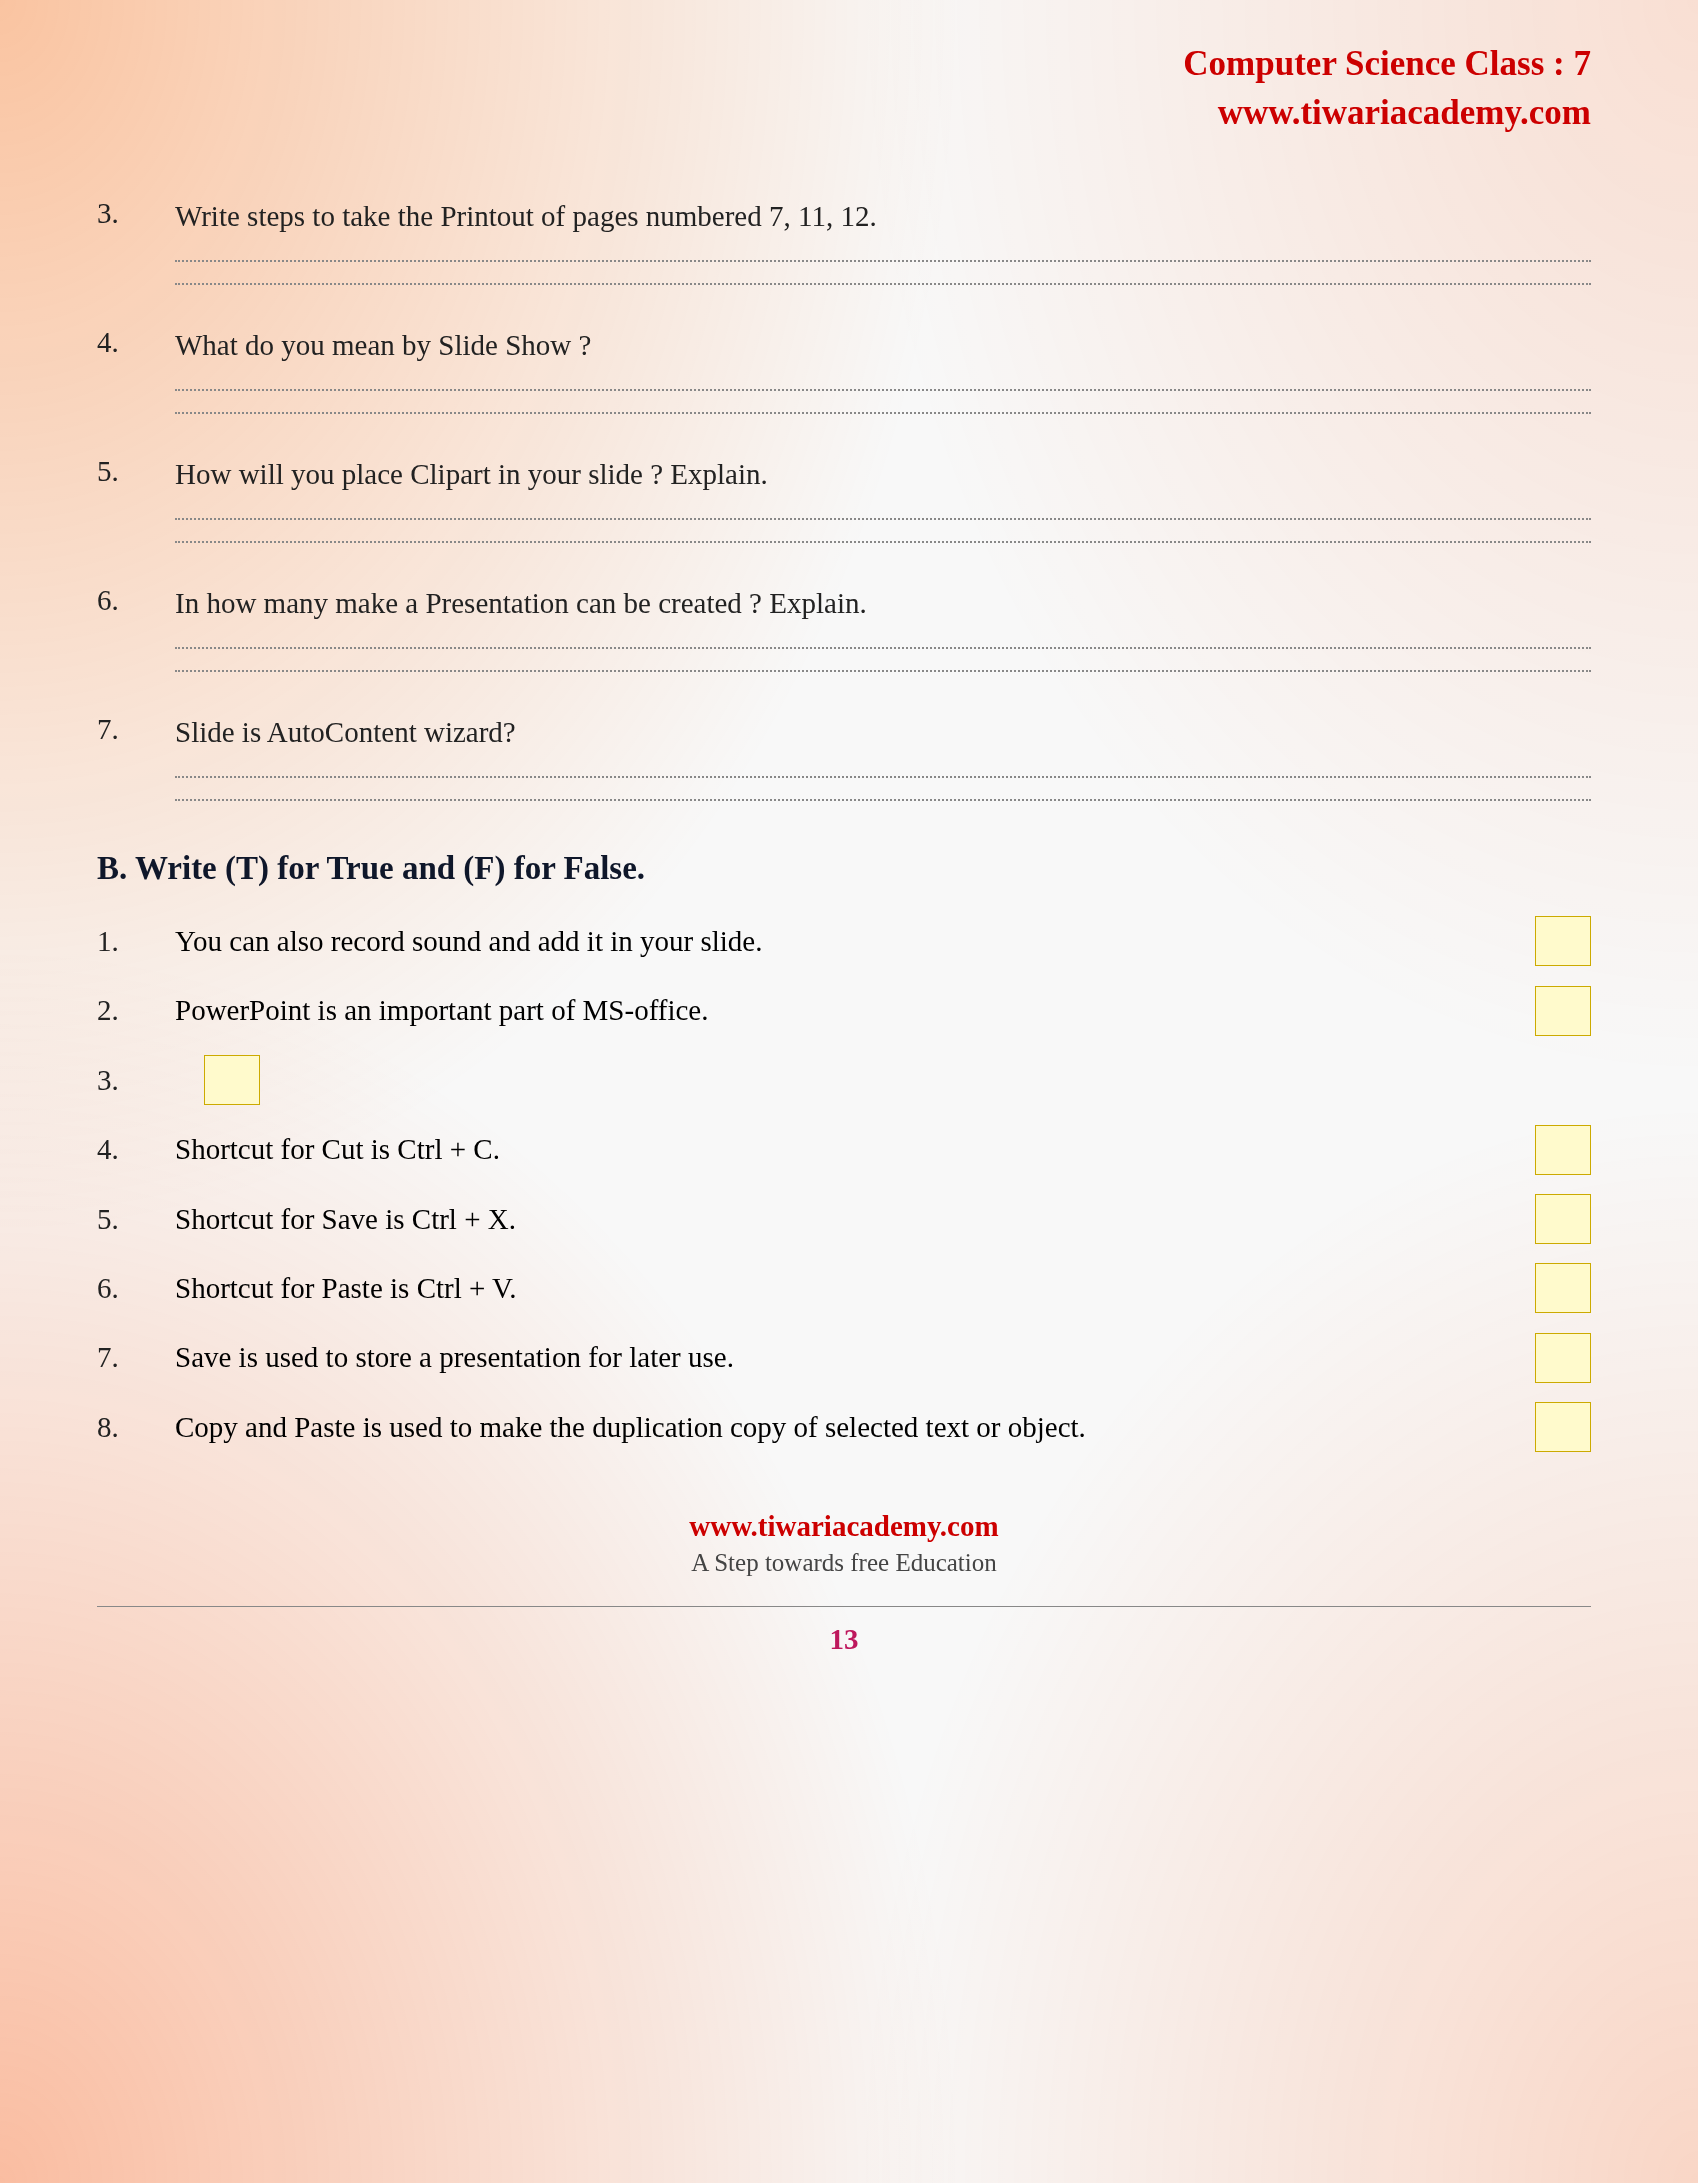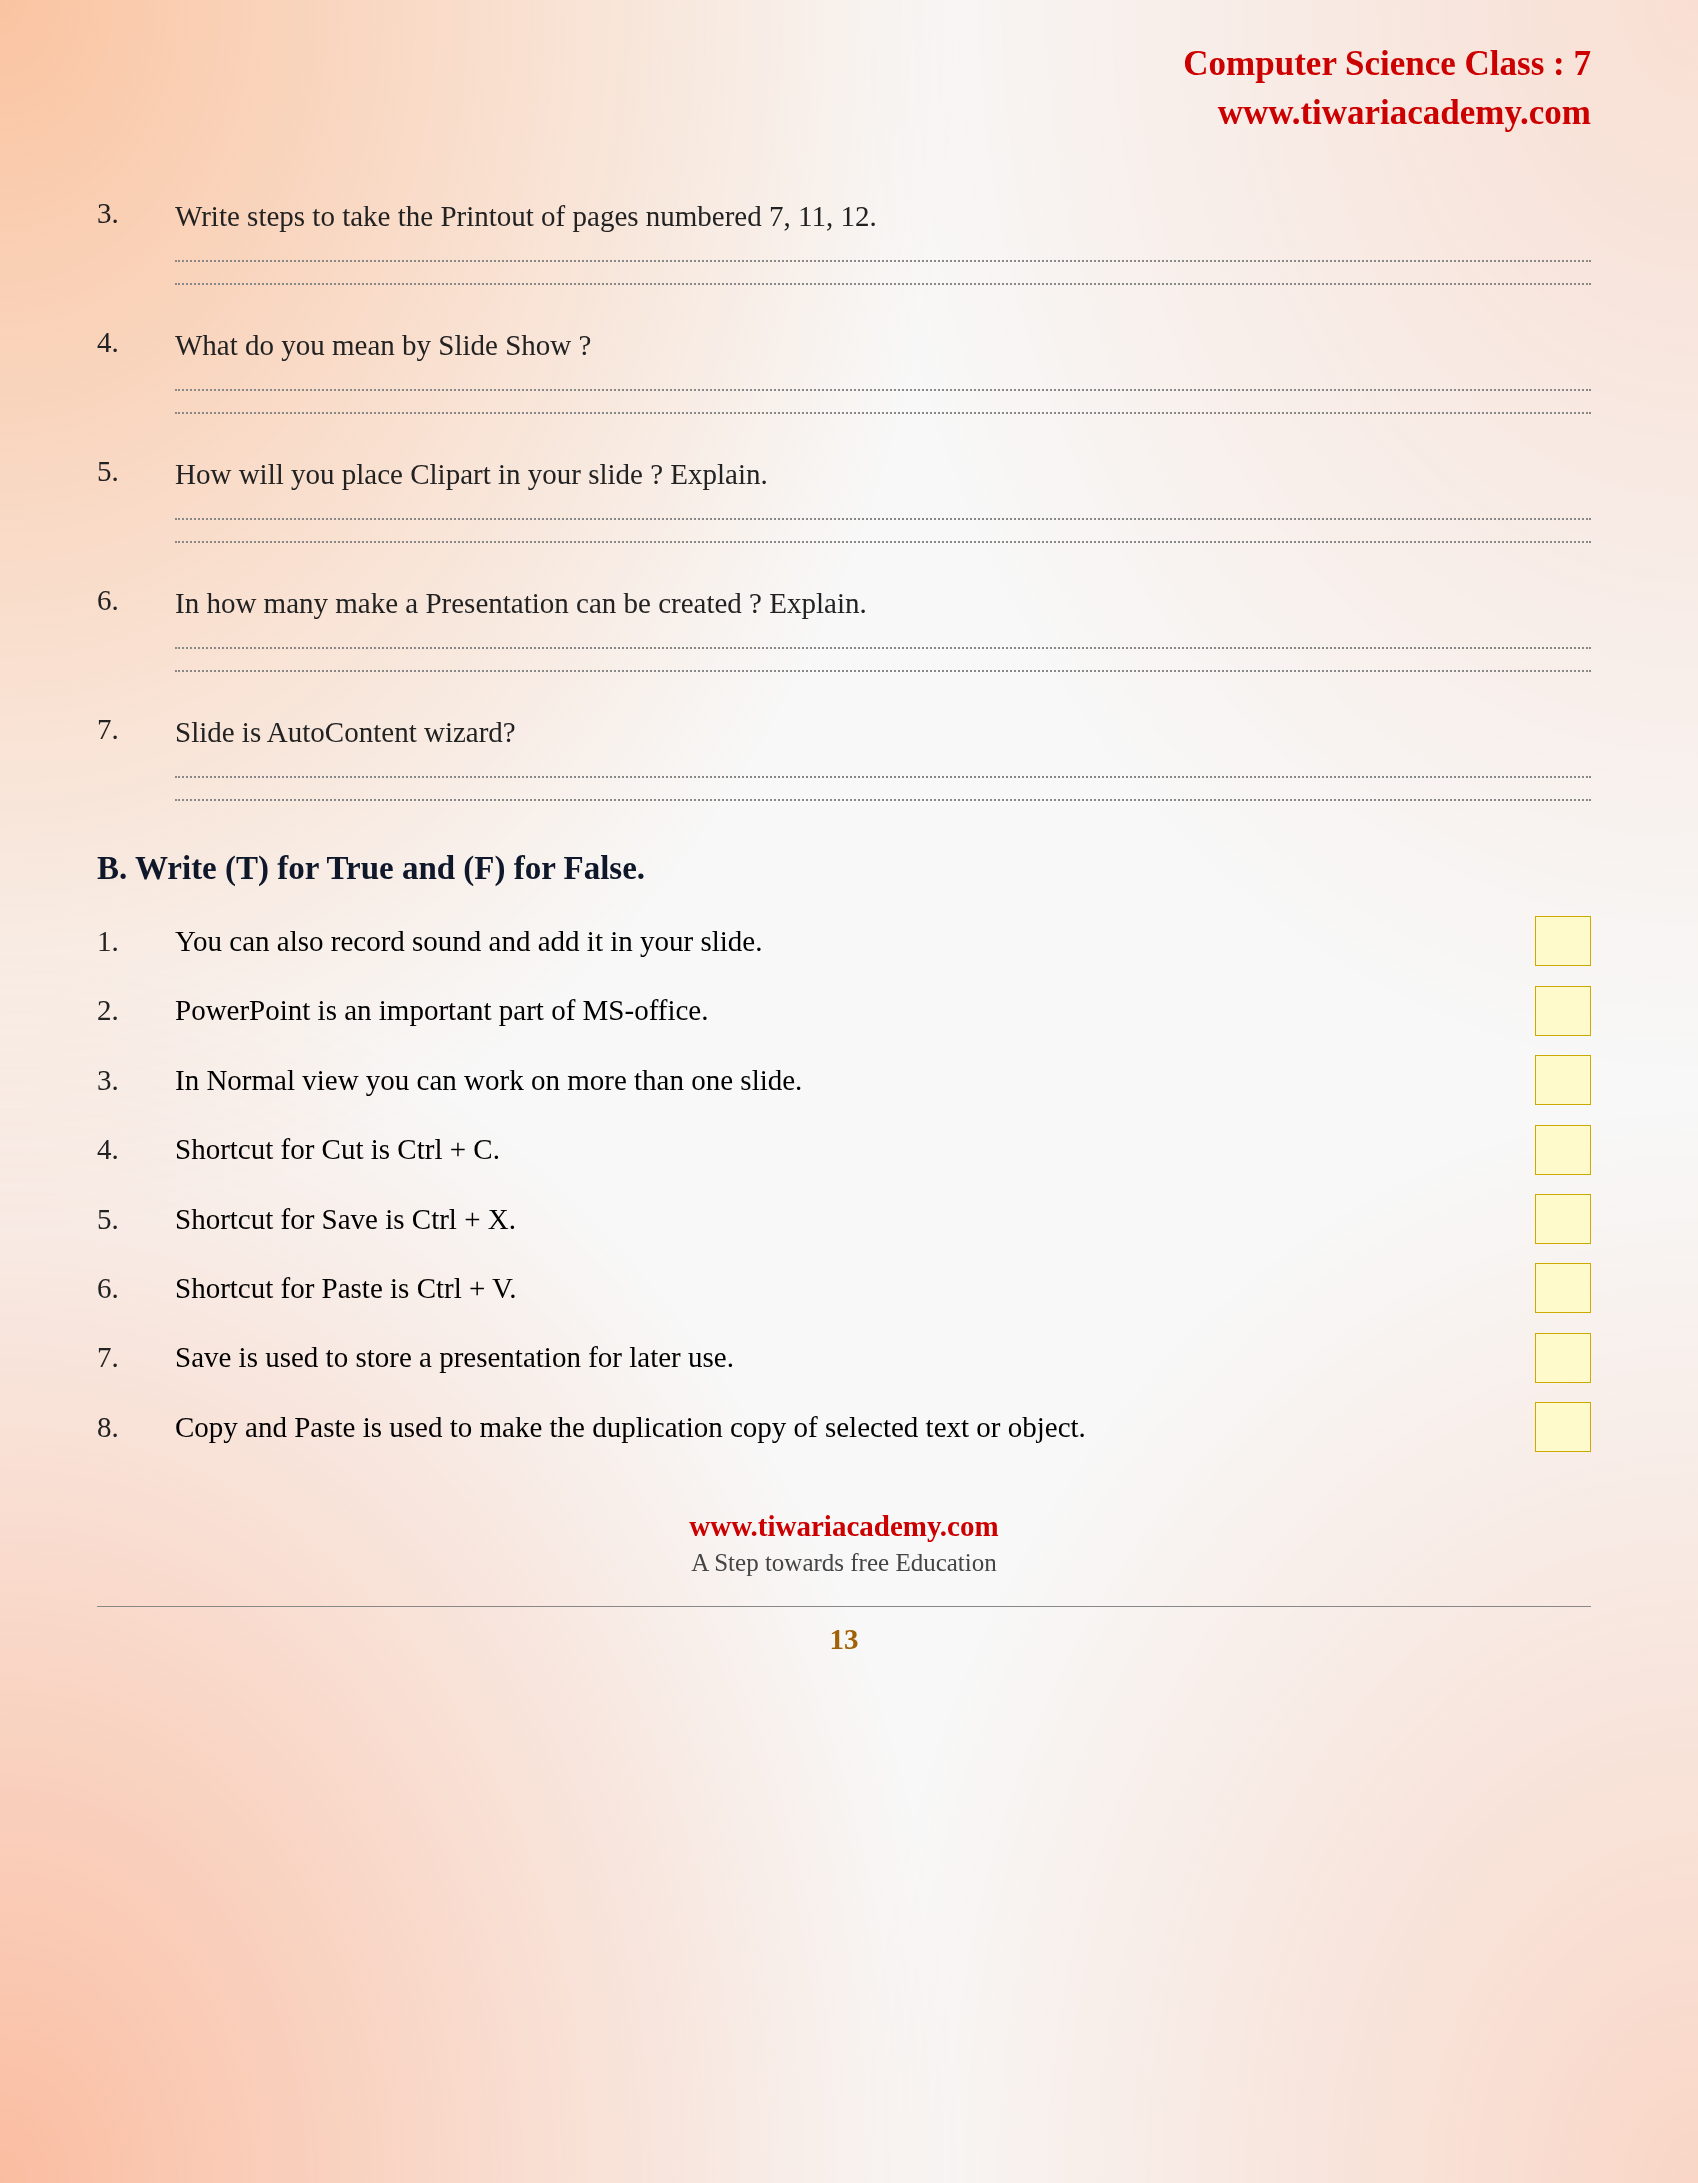--- a/index.html
+++ b/index.html
@@ -148,21 +148,21 @@
 
     .footer-divider {
       border: none;
       border-top: 1.9px solid #888;
       margin: 0 0 15.5px 0;
     }
 
     .footer-page {
       font-size: 29px;
       font-weight: bold;
-      color: #a16207;
+      color: #be185d;
     }
   </style>
 </head>
 <body>
 
 <div class="page">
 
   <div class="header">
     <div class="header-line1">Computer Science Class : 7</div>
     <div class="header-line2">www.tiwariacademy.com</div>
@@ -226,21 +226,20 @@
           <span class="tf-text">You can also record sound and add it in your slide.</span>
           <div class="tf-box"></div>
         </div>
         <div class="tf-item">
           <span class="tf-number">2.</span>
           <span class="tf-text">PowerPoint is an important part of MS-office.</span>
           <div class="tf-box"></div>
         </div>
         <div class="tf-item">
           <span class="tf-number">3.</span>
-          <span class="tf-text">In Normal view you can work on more than one slide.</span>
           <div class="tf-box"></div>
         </div>
         <div class="tf-item">
           <span class="tf-number">4.</span>
           <span class="tf-text">Shortcut for Cut is Ctrl + C.</span>
           <div class="tf-box"></div>
         </div>
         <div class="tf-item">
           <span class="tf-number">5.</span>
           <span class="tf-text">Shortcut for Save is Ctrl + X.</span>

